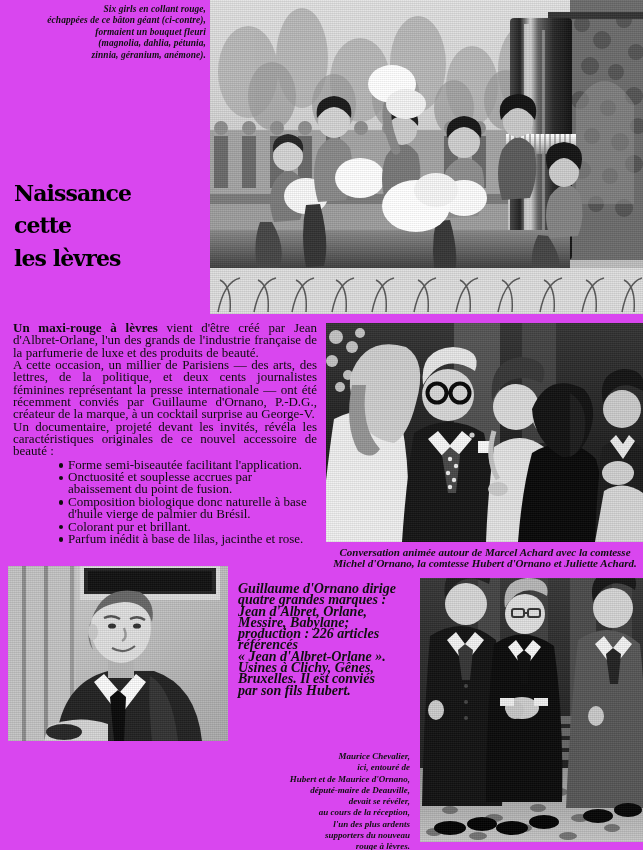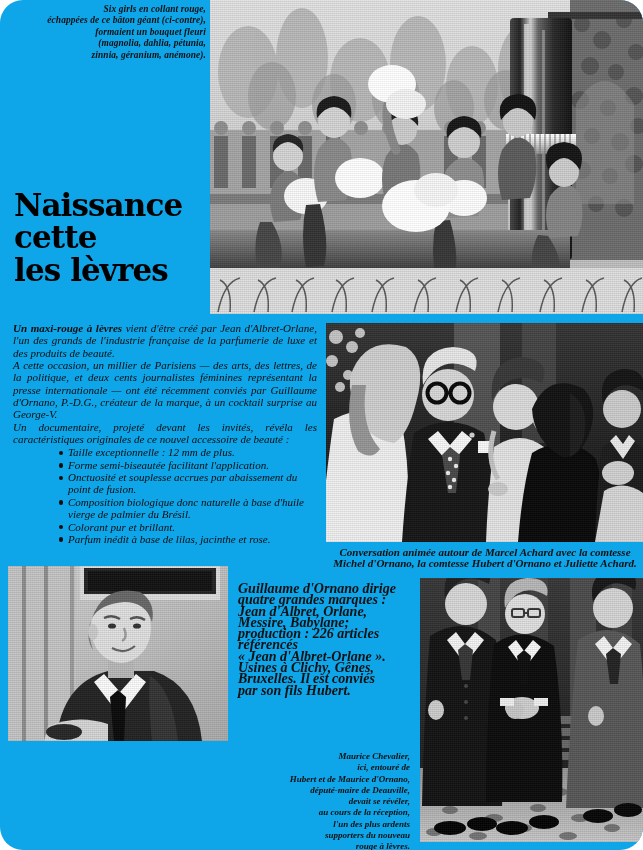--- a/index.html
+++ b/index.html
@@ -9,23 +9,22 @@
     background: #ffffff;
   }
   body {
     font-family: "Liberation Serif", "DejaVu Serif", serif;
     color: #111111;
   }
   #page {
     position: relative;
     width: 643px;
     height: 850px;
-    background: #0ea5e9;
+    background: #d946ef;
     overflow: hidden;
-    border-radius: 23px;
   }
 
   
   .photo {
     position: absolute;
     overflow: hidden;
     background: #9a9a9a;
     filter: grayscale(100%) contrast(108%);
   }
   .photo svg { display: block; width: 100%; height: 100%; }
@@ -50,41 +49,40 @@
     font-size: 9.4px;
     line-height: 11.4px;
     letter-spacing: .1px;
     color: #101010;
   }
   #top-caption div { white-space: nowrap; }
 
   
   #headline {
     position: absolute;
-    left: 14px; top: 168px;
+    left: 14px; top: 162px;
     width: 196px;
     font-family: "DejaVu Serif", "Liberation Serif", serif;
     font-weight: 700;
-    font-size: 31px;
+    font-size: 22px;
     line-height: 32.5px;
     letter-spacing: -0.9px;
     color: #000000;
   }
   #headline div { white-space: nowrap; }
 
   
   #body-copy {
     position: absolute;
     left: 13px; top: 322px;
     width: 304px;
-    font-size: 11px;
+    font-size: 13px;
     line-height: 12.35px;
     text-align: justify;
     color: #0d0d0d;
-    font-style: italic;
   }
   #body-copy p { margin: 0; }
   #body-copy b { font-weight: 700; }
   .bullets {
     list-style: none;
     margin: 1px 0 0 0;
     padding: 0 0 0 46px;
   }
   .bullets li {
     position: relative;
@@ -329,21 +327,20 @@
     <div>Naissance</div>
     <div>cette</div>
     <div>les lèvres</div>
   </h1>
 
   <div id="body-copy">
     <p><b>Un maxi-rouge à lèvres</b><span> vient d'être créé par Jean d'Albret-Orlane, l'un des grands de l'industrie française de la parfumerie de luxe et des produits de beauté.</span></p>
     <p>A cette occasion, un millier de Parisiens — des arts, des lettres, de la politique, et deux cents journalistes féminines représentant la presse internationale — ont été récemment conviés par Guillaume d'Ornano, P.-D.G., créateur de la marque, à un cocktail surprise au George-V.</p>
     <p>Un documentaire, projeté devant les invités, révéla les caractéristiques originales de ce nouvel accessoire de beauté :</p>
     <ul class="bullets">
-      <li>Taille exceptionnelle : 12 mm de plus.</li>
       <li>Forme semi-biseautée facilitant l'application.</li>
       <li>Onctuosité et souplesse accrues par abaissement du point de fusion.</li>
       <li>Composition biologique donc naturelle à base d'huile vierge de palmier du Brésil.</li>
       <li>Colorant pur et brillant.</li>
       <li>Parfum inédit à base de lilas, jacinthe et rose.</li>
     </ul>
   </div>
 
   <div class="photo" id="photo-cocktail" style="left:326px; top:323px; width:317px; height:219px;">
     <svg viewBox="0 0 317 219" preserveAspectRatio="none">

